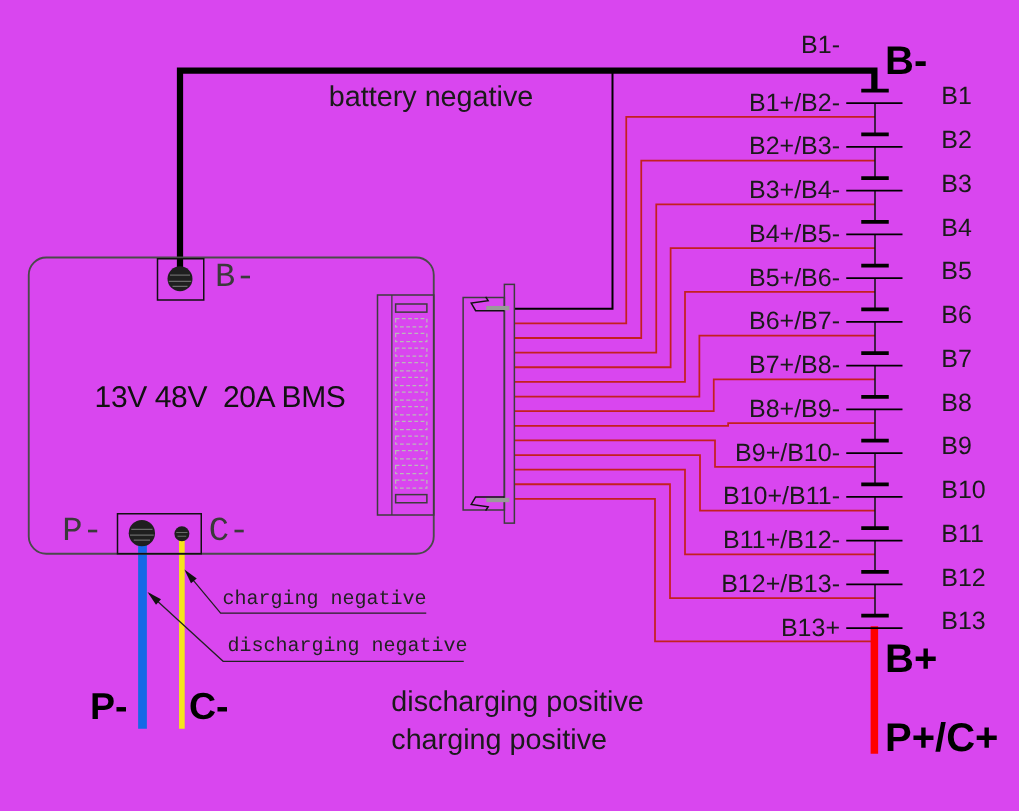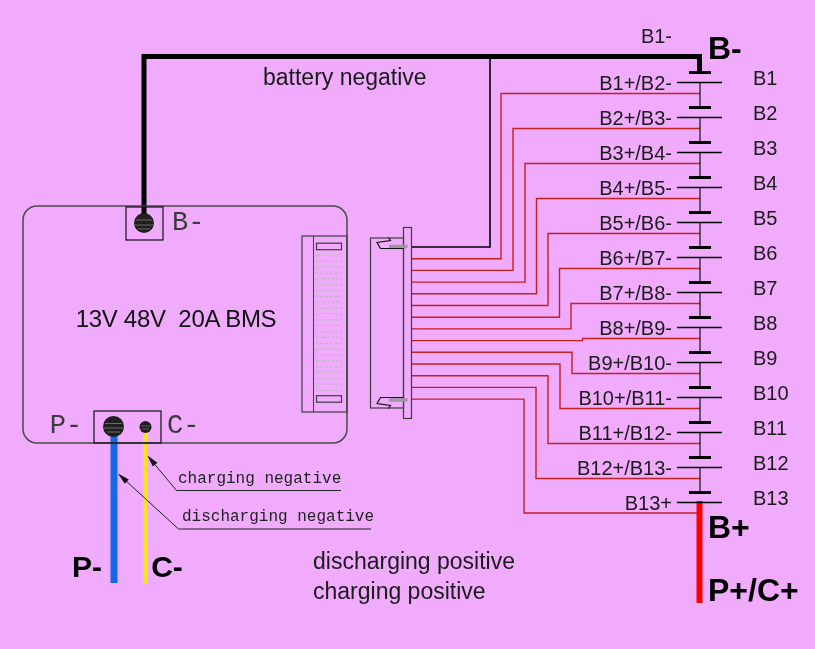--- a/index.html
+++ b/index.html
@@ -1,16 +1,16 @@
 <!DOCTYPE html>
 <html style="--wire_black: #000000; --wire_red_thin: #c42020; --wire_red_thick: #ff0000; --wire_blue: #1569e6; --wire_yellow: #f6e51c;"><head>
 <meta charset="utf-8">
 <style>
   html,body{margin:0;padding:0;background:#fff;}
-  #stage{position:relative;width:815px;height:649px;background:#f0abfc;overflow:hidden;
+  #stage{position:relative;width:815px;height:649px;background:#d946ef;overflow:hidden;
          font-family:"Liberation Sans",sans-serif;}
   svg text{dominant-baseline:central;}
   .lbl   {font-size:20px;fill:#1a1a1a;}
   .lblBig{font-size:23px;fill:#1a1a1a;}
   .bold  {font-size:32px;font-weight:bold;fill:#000;}
   .boldSm{font-size:30px;font-weight:bold;fill:#000;}
   .cad   {font-family:"Liberation Mono",monospace;fill:#3a3a3a;}
   .cadTerm{font-size:27px;}
   .cadNote{font-size:16px;fill:#222;}
   .title {font-size:24px;fill:#111;letter-spacing:-0.3px;white-space:pre;}

